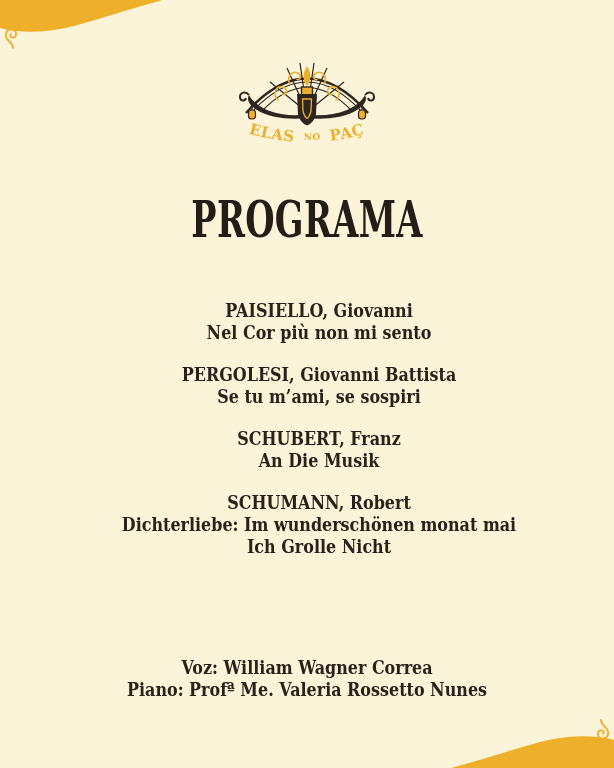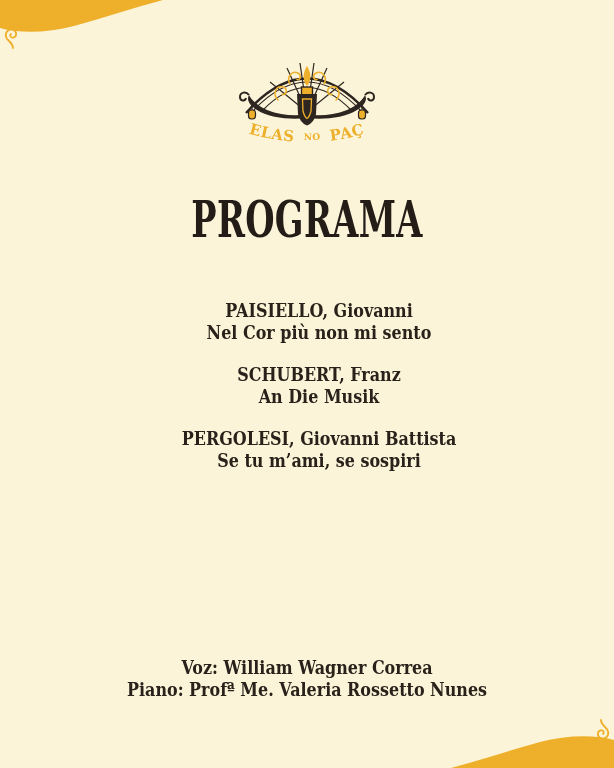--- a/index.html
+++ b/index.html
@@ -103,29 +103,34 @@
   <h1 class="title">PROGRAMA</h1>
 
   <div class="program">
 
     <div class="group">
       <div class="line">PAISIELLO, Giovanni</div>
       <div class="line">Nel Cor più non mi sento</div>
     </div>
 
     <div class="group">
+      <div class="line">PERGOLESI, Giovanni Battista</div>
+      <div class="line">Se tu m’ami, se sospiri</div>
+    </div>
+
+    <div class="group">
       <div class="line">SCHUBERT, Franz</div>
       <div class="line">An Die Musik</div>
     </div>
 
     <div class="group">
-      <div class="line">PERGOLESI, Giovanni Battista</div>
-      <div class="line">Se tu m’ami, se sospiri</div>
+      <div class="line">SCHUMANN, Robert</div>
+      <div class="line">Dichterliebe: Im wunderschönen monat mai</div>
+      <div class="line">Ich Grolle Nicht</div>
     </div>
-
 
 
   </div>
 
   <div class="credits">
     <div class="line">Voz: William Wagner Correa</div>
     <div class="line">Piano: Profª Me. Valeria Rossetto Nunes</div>
   </div>
 
 </div>

